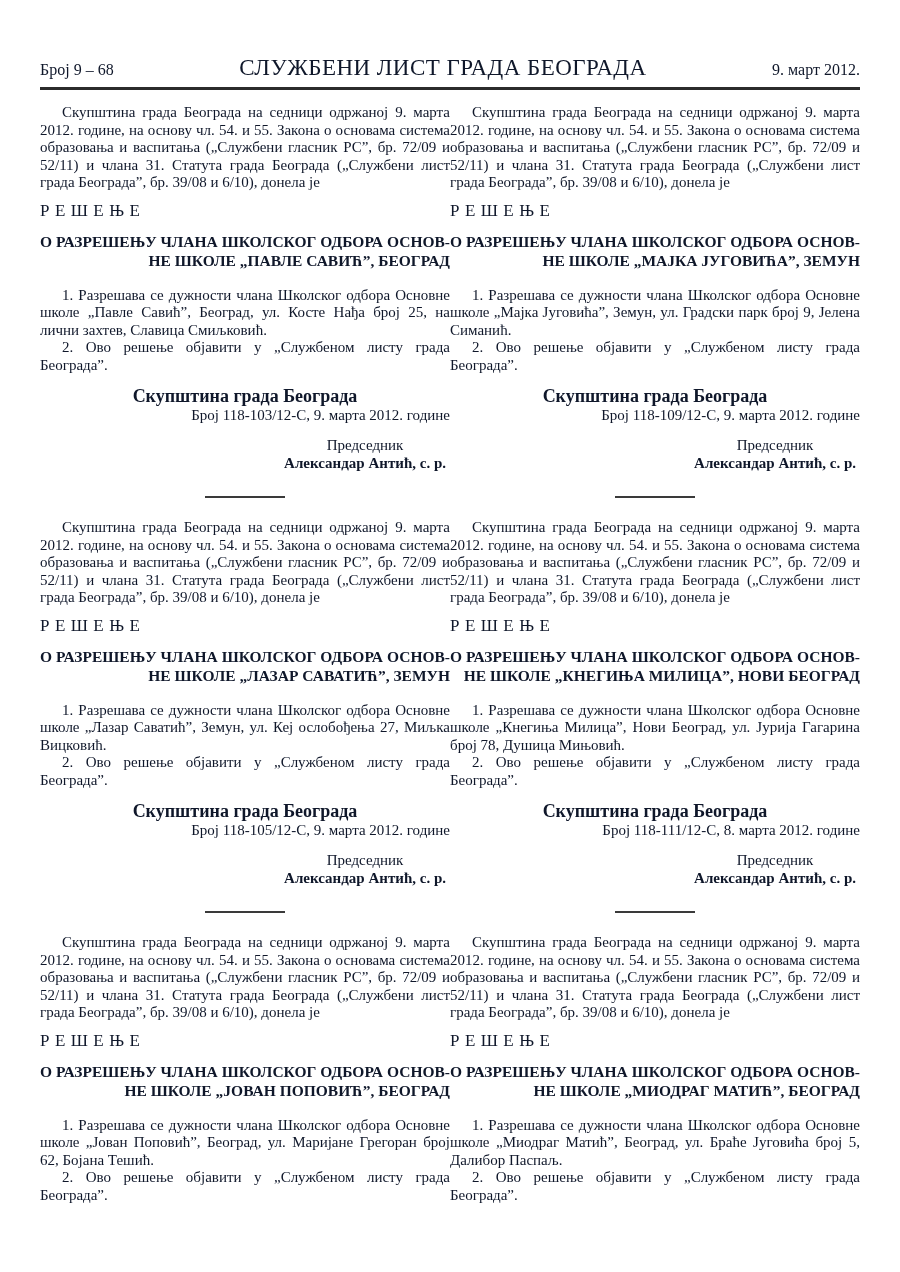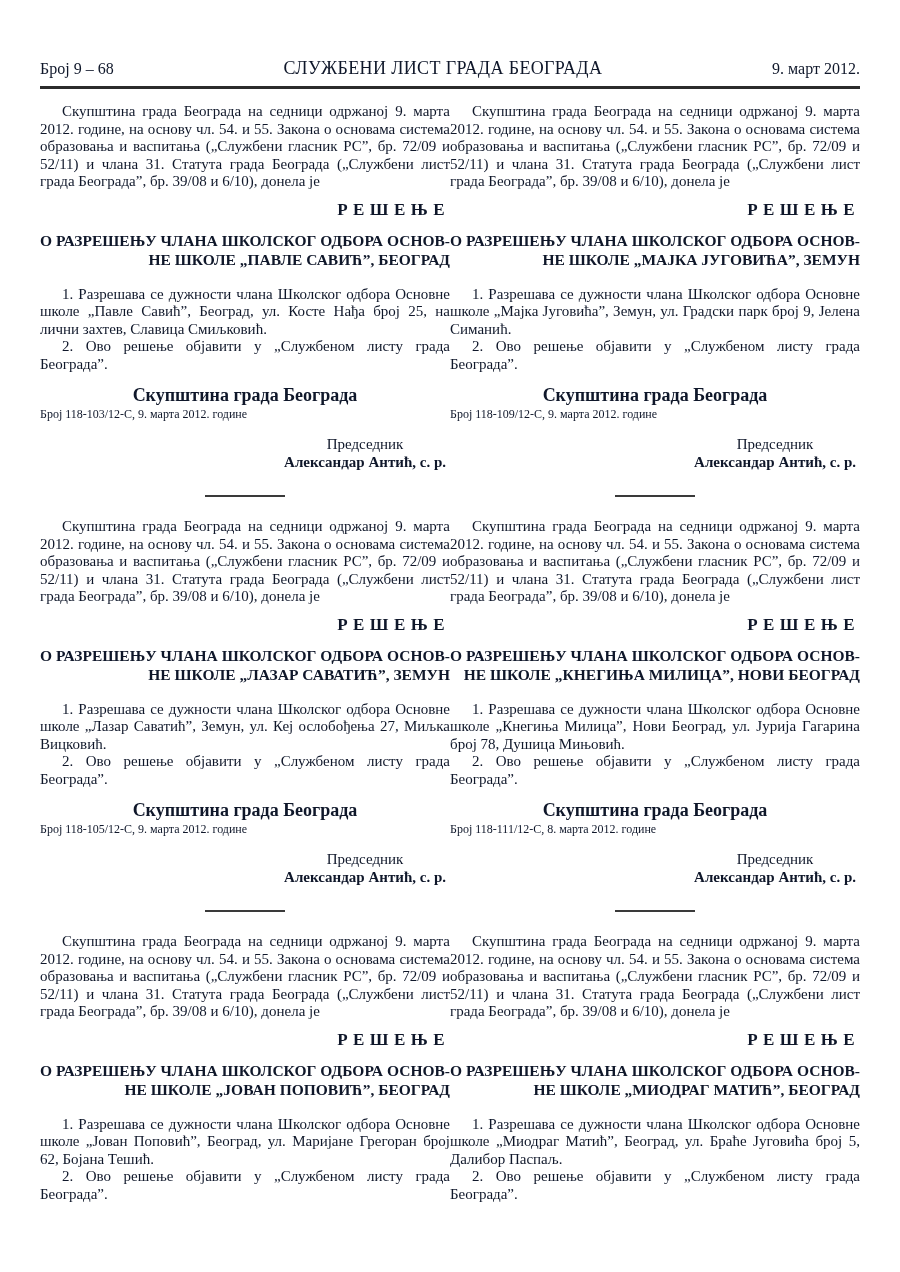--- a/index.html
+++ b/index.html
@@ -17,64 +17,64 @@
   
   .masthead {
     display: flex;
     align-items: baseline;
     justify-content: space-between;
     border-bottom: 3px solid #2b2b2b;
     padding-bottom: 7px;
     line-height: 20px;
   }
   .masthead .issue { font-size: 16px; flex: 0 0 auto; }
-  .masthead .gazette { font-size: 18px; letter-spacing: 0.02em; flex: 1; text-align: center; }
+  .masthead .gazette { font-size: 23px; letter-spacing: 0.02em; flex: 1; text-align: center; }
   .masthead .date { font-size: 16px; flex: 0 0 auto; }
   
   .columns {
     display: flex;
     gap: 0;
     margin-top: 14px;
   }
   .col { flex: 1 1 0; min-width: 0; }
   
   .intro, .clause {
     margin: 0;
     font-size: 15px;
     line-height: 17.5px;
     text-align: justify;
     text-indent: 22px;
   }
   .resolution {
     margin: 9px 0 0 0;
     font-size: 17px;
-    font-weight: bold;
-    text-align: right;
+    font-weight: normal;
+    text-align: left;
     letter-spacing: 0.32em;
     line-height: 19px;
   }
   .title {
     margin: 12px 0 17px 0;
     font-size: 15.5px;
     font-weight: bold;
     text-align: right;
     line-height: 19px;
     white-space: pre-line;
   }
   .assembly {
     margin: 13px 0 0 0;
     font-size: 18px;
     font-weight: bold;
     text-align: center;
     line-height: 18px;
   }
   .number {
     margin: 1px 0 0 0;
-    font-size: 12px;
-    text-align: left;
+    font-size: 15px;
+    text-align: right;
     line-height: 18px;
   }
   .signature {
     width: fit-content;
     margin: 12px 4px 0 auto;
     text-align: center;
   }
   .signature p { margin: 0; font-size: 15px; line-height: 18px; }
   .signature .name { font-weight: bold; text-align: center; }
   .divider {

